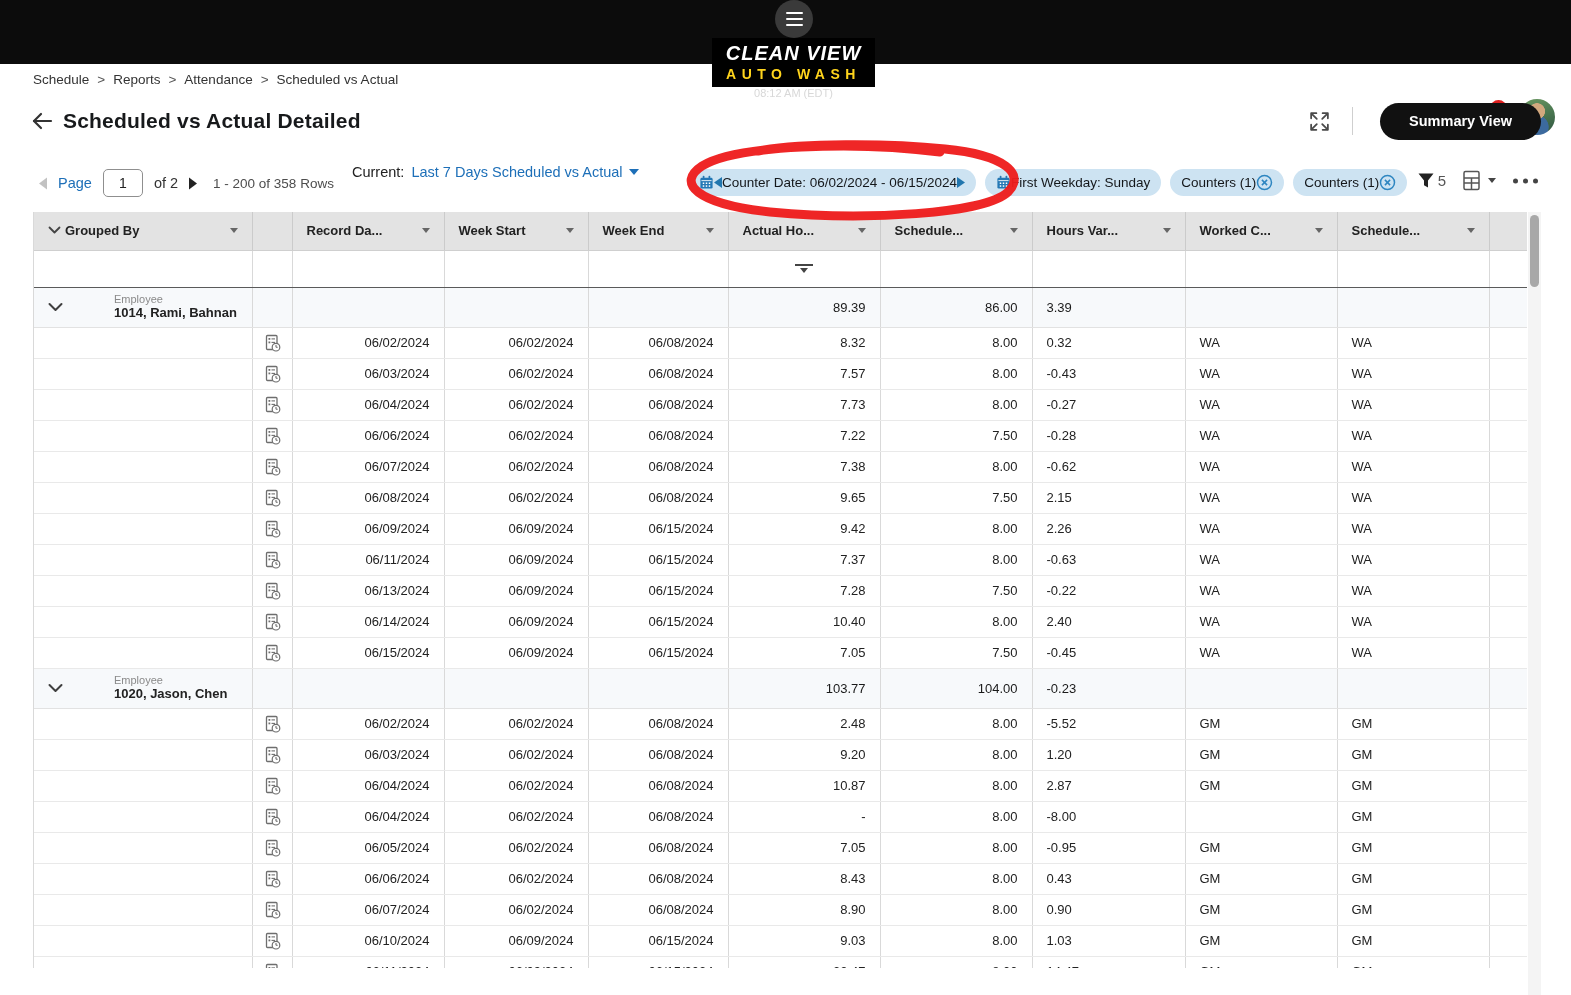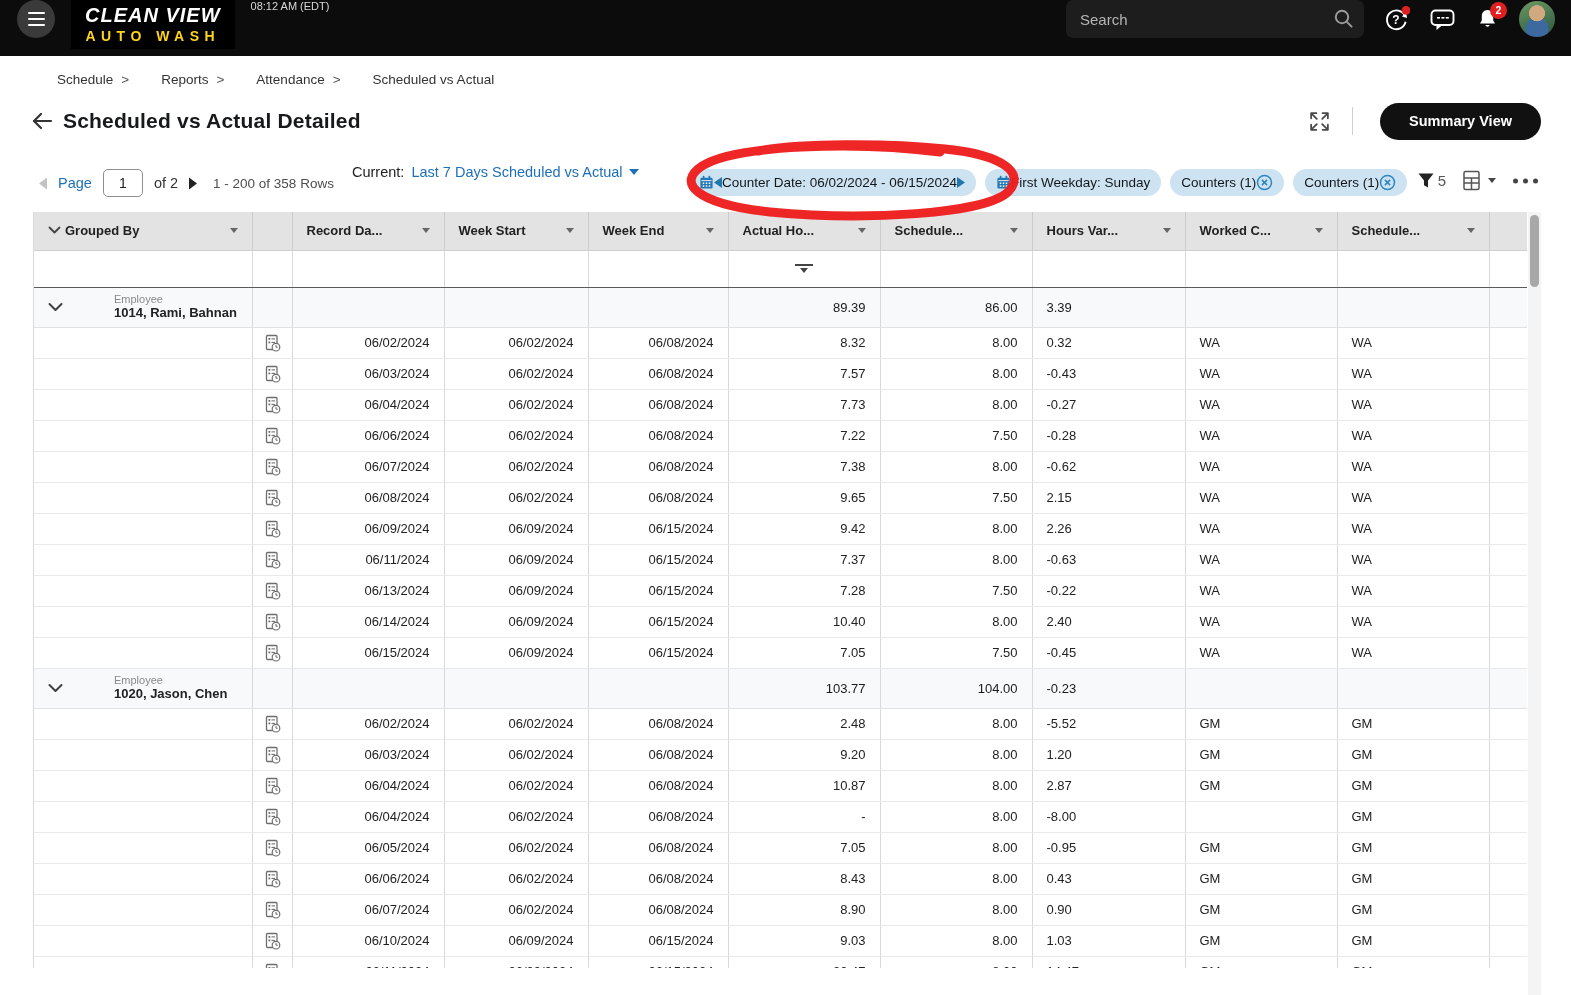--- a/index.html
+++ b/index.html
@@ -3,22 +3,22 @@
 <meta charset="utf-8">
 <style>
   * { box-sizing: border-box; }
   html,body { margin:0; padding:0; }
   body {
     width:1571px; height:995px; position:relative; overflow:hidden;
     background:#fff; color:#1a1a1a;
     font-family:"Liberation Sans", sans-serif;
   }
   
-  .topbar { position:absolute; top:0; left:0; right:0; height:56px; background:#0c0c0c;
-            display:flex; align-items:flex-start; }
+  .topbar { position:absolute; top:0; left:0; right:0; height:64px; background:#0c0c0c;
+            display:flex; align-items:center;flex-direction:column; }
   .hamburger { width:38px; height:38px; border-radius:50%; background:#3a3a3a; margin-left:17px;
                display:flex; flex-direction:column; justify-content:center; align-items:center; gap:3.5px; cursor:pointer; flex:none; }
   .hamburger i { width:17px; height:2.6px; background:#fff; border-radius:1.3px; display:block; }
   .logo { margin-left:16px; background:#000; padding:4px 14px 5px; text-align:center; flex:none; }
   .logo .l1 { color:#fff; font-weight:bold; font-style:italic; font-size:20px; letter-spacing:1px; white-space:nowrap; }
   .logo .l2 { color:#ffd41c; font-weight:bold; font-size:14px; letter-spacing:5.5px; margin-top:1px; white-space:nowrap; }
   .clock { color:#d8d8d8; font-size:11px; margin-left:16px; flex:none; }
   .tb-right { margin-left:auto; display:flex; align-items:center; gap:19px; margin-right:16px; }
   .searchbox { position:relative; width:298px; height:38px; }
   .searchbox input { width:100%; height:100%; background:#1d1d1d; border:none; border-radius:7px;
@@ -31,21 +31,21 @@
            display:flex; align-items:center; justify-content:center; padding:0 4px; }
   .avatar { width:36px; height:36px; border-radius:50%; overflow:hidden; cursor:pointer; flex:none;
             background:
               radial-gradient(circle at 50% 34%, #d2a87e 0 26%, rgba(0,0,0,0) 28%),
               radial-gradient(circle at 50% 78%, #3c6a9e 0 34%, rgba(0,0,0,0) 36%),
               linear-gradient(160deg,#6d9a62 0%, #4d7a52 45%, #2f5440 100%); }
   
   .breadcrumb { position:absolute; top:72px; left:33px; font-size:13.5px; color:#333;
                 display:flex; gap:8px; align-items:center; }
   .breadcrumb .sep { color:#555; }
-  .breadcrumb .crumb { cursor:pointer;margin-left:24px; }
+  .breadcrumb .crumb { cursor:pointer; }
   
   .title-row { position:absolute; top:100px; left:30px; right:30px; height:42px; display:flex; align-items:center; }
   .back { cursor:pointer; display:flex; align-items:center; margin-right:9px; }
   .page-title { font-size:21px; font-weight:bold; color:#17191b; letter-spacing:0.2px; }
   .tr-spacer { flex:1; }
   .fsicon { cursor:pointer; display:flex; }
   .vdiv { width:1px; height:28px; background:#cfcfcf; margin:0 27px 0 21px; }
   .summary-btn { background:#111; color:#fff; border:none; border-radius:19px; height:37px; padding:0 29px;
                  font-size:14.5px; font-weight:bold; font-family:"Liberation Sans",sans-serif; cursor:pointer; }
   
@@ -103,29 +103,20 @@
       <i></i>
       <i></i>
       <i></i>
     </div>
   <div class="logo">
     <div class="l1">CLEAN VIEW</div>
     <div class="l2">AUTO WASH</div>
   </div>
   <div class="clock">08:12 AM (EDT)</div>
   <div class="tb-right">
-    <div class="searchbox">
-      <input type="text" placeholder="Search" style="">
-      <span class="mag">
-        <svg width="21" height="21" viewBox="0 0 21 21">
-            <circle cx="9" cy="9" r="6.2" fill="none" stroke="#9a9a9a" stroke-width="2"></circle>
-            <line x1="13.6" y1="13.6" x2="18.6" y2="18.6" stroke="#9a9a9a" stroke-width="2" stroke-linecap="round"></line>
-          </svg>
-      </span>
-    </div>
     <div class="tbicon">
       <svg width="27" height="27" viewBox="0 0 27 27">
         <path d="M22 10 A 9.4 9.4 0 1 0 22.6 15.8" fill="none" stroke="#fff" stroke-width="1.9"></path>
         <polygon points="23.2,6.6 24,12 19,10.4" fill="#fff"></polygon>
         <text x="13" y="18" text-anchor="middle" font-size="12" font-weight="bold" fill="#fff" font-family="Liberation Sans, sans-serif">?</text>
         <circle cx="23" cy="4.4" r="4.4" fill="#e02020"></circle>
       </svg>
     </div>
     <div class="tbicon">
       <svg width="27" height="25" viewBox="0 0 27 25">

